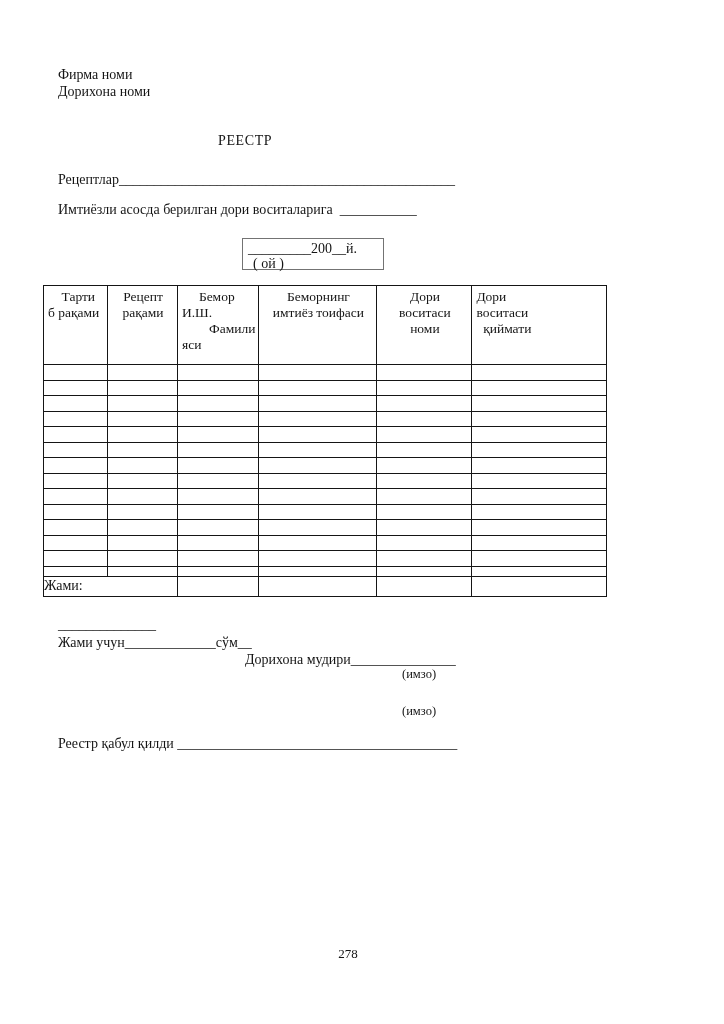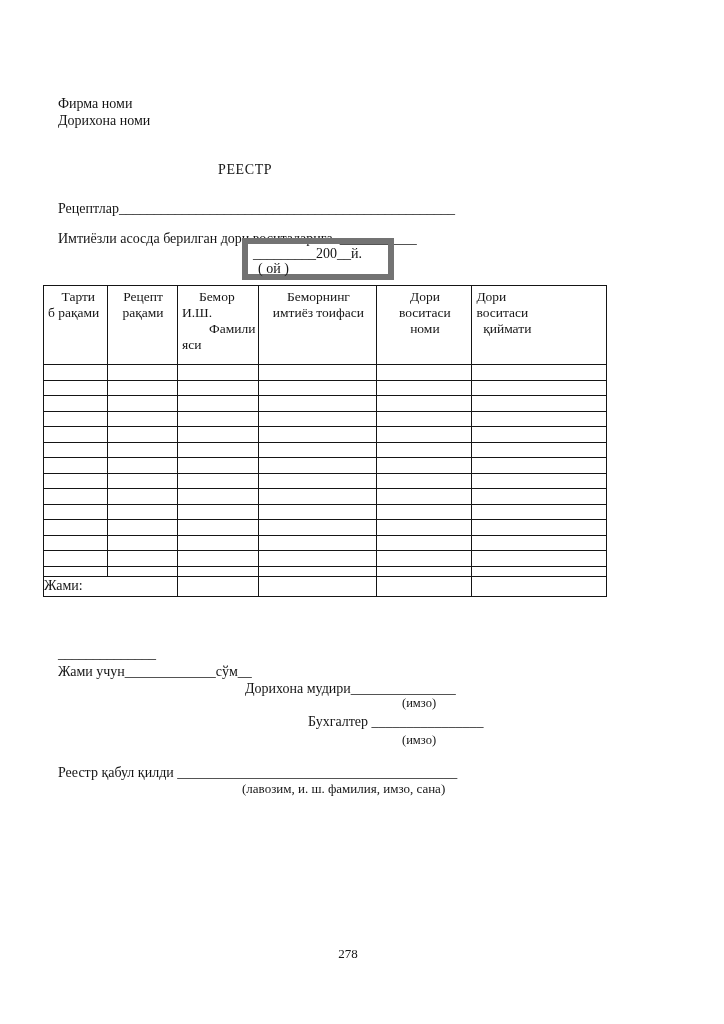--- a/index.html
+++ b/index.html
@@ -10,28 +10,27 @@
     background: #ffffff;
     font-family: "Liberation Serif", serif;
     color: #151515;
     overflow: hidden;
   }
   .abs {
     position: absolute;
     white-space: pre;
     font-size: 14px;
     line-height: 17px;
-    margin-top: 29px;
   }
   .title { letter-spacing: 0.6px; }
   .date-box {
     position: absolute;
     left: 242px; top: 238px;
     width: 140px; height: 30px;
-    border: 6px solid #737373;
+    border: 1px solid #737373;
   }
   .date-box .year-line { position: absolute; left: 5px; top: 2px; font-size: 14px; white-space: pre; }
   .date-box .month-hint { position: absolute; left: 10px; top: 17px; font-size: 14px; white-space: pre; }
   table.register {
     position: absolute;
     left: 43px; top: 285px;
     border-collapse: collapse;
     table-layout: fixed;
   }
   table.register td, table.register th {
@@ -240,23 +239,21 @@
 
 
   <div class="abs" style="left:58px; top:616px;">______________</div>
 
   <div class="abs" style="left:58px; top:634px;">Жами учун_____________сўм__</div>
 
   <div class="abs" style="left:245px; top:651px;">Дорихона мудири_______________</div>
 
   <div class="abs tiny" style="left:402px; top:667px;">(имзо)</div>
 
-  <div class="abs" style="left:308px; top:684px;">Бухгалтер ________________</div>
 
   <div class="abs tiny" style="left:402px; top:704px;">(имзо)</div>
 
   <div class="abs" style="left:58px; top:735px;">Реестр қабул қилди ________________________________________</div>
 
-  <div class="abs small" style="left:242px; top:752px;">(лавозим, и. ш. фамилия, имзо, сана)</div>
 
   <div class="page-number">278</div>
 
 </div>
 
 </body></html>

